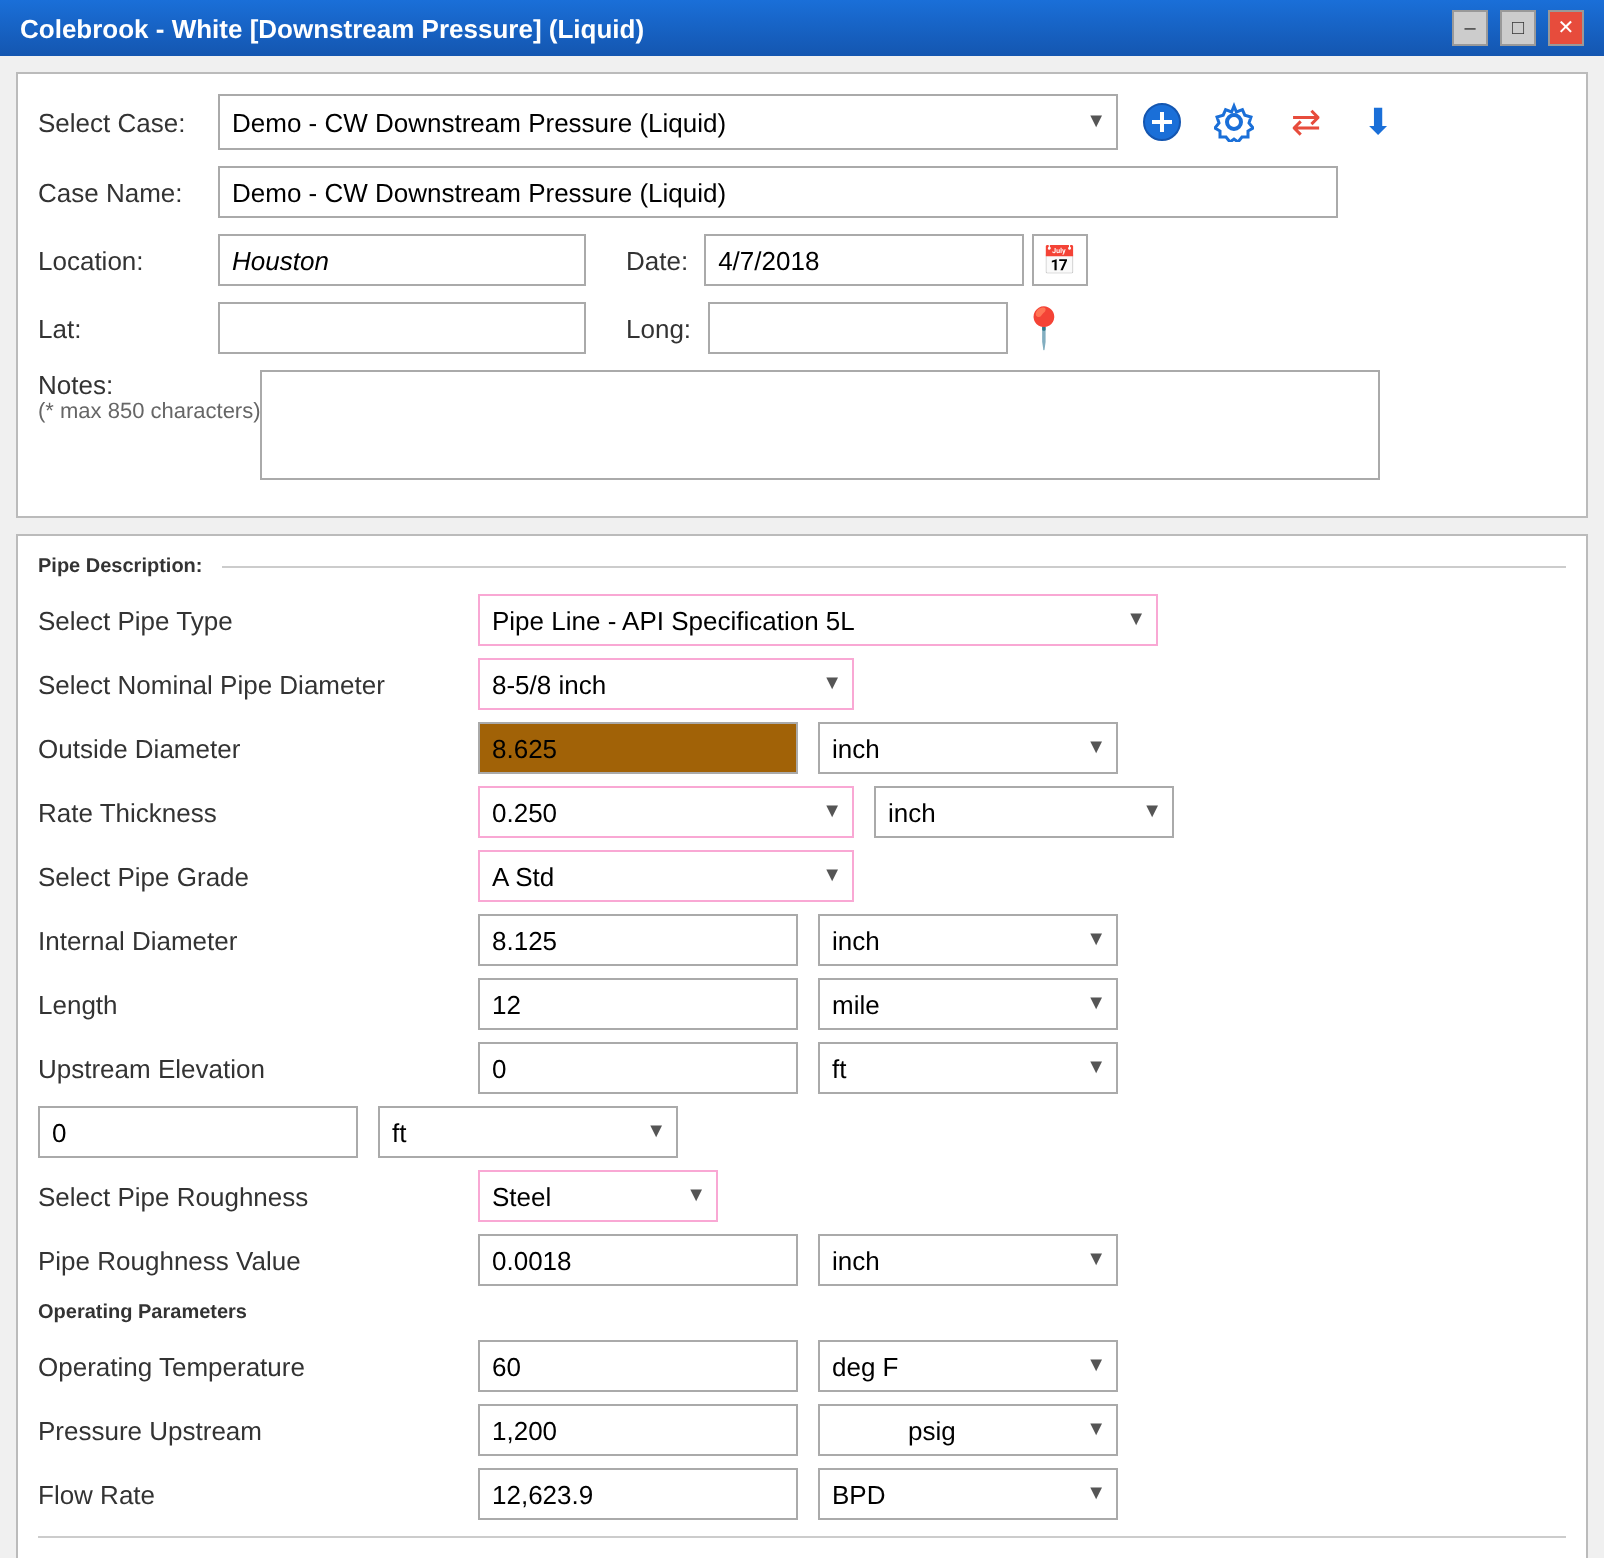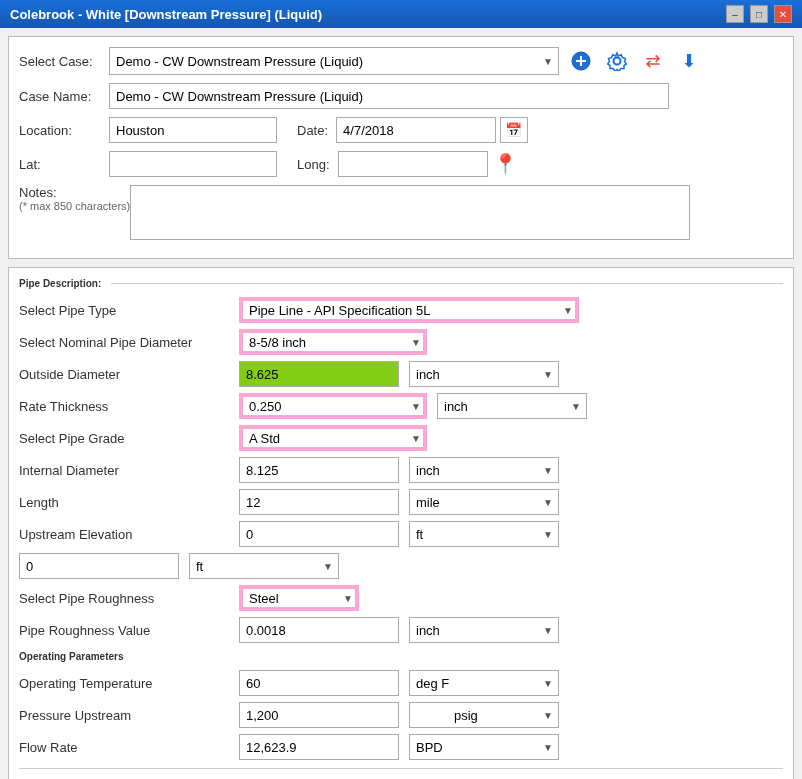--- a/index.html
+++ b/index.html
@@ -71,21 +71,22 @@
       border: 1px solid #aaa;
       padding: 3px 6px;
       font-size: 13px;
       height: 26px;
       outline: none;
     }
     .input-full {
       width: 560px;
     }
     .input-medium {
-      width: 168px;
+      width: 184px;
+      font-style: italic;
     }
     .input-date {
       width: 160px;
     }
     .input-coord {
       width: 150px;
     }
 
     .select-case-row {
       display: flex;
@@ -146,21 +147,21 @@
       align-items: center;
       margin-bottom: 6px;
     }
     .pipe-label {
       min-width: 220px;
       color: #333;
       font-size: 13px;
     }
     .pipe-select {
       height: 26px;
-      border: 4px solid #f9a8d4;
+      border: 1px solid #f9a8d4;
       padding: 0 6px;
       font-size: 13px;
       background: white;
       cursor: pointer;
     }
     .pipe-select-wide {
       width: 300px;
     }
     .pipe-select-med {
       width: 188px;
@@ -169,21 +170,21 @@
       width: 120px;
     }
     .pipe-input {
       height: 26px;
       border: 1px solid #aaa;
       padding: 0 6px;
       font-size: 13px;
       width: 160px;
     }
     .pipe-input-grey {
-      background: #84cc16;
+      background: #a16207;
     }
     .unit-select {
       height: 26px;
       border: 1px solid #aaa;
       padding: 0 6px;
       font-size: 13px;
       background: white;
       cursor: pointer;
       width: 150px;
       margin-left: 10px;

